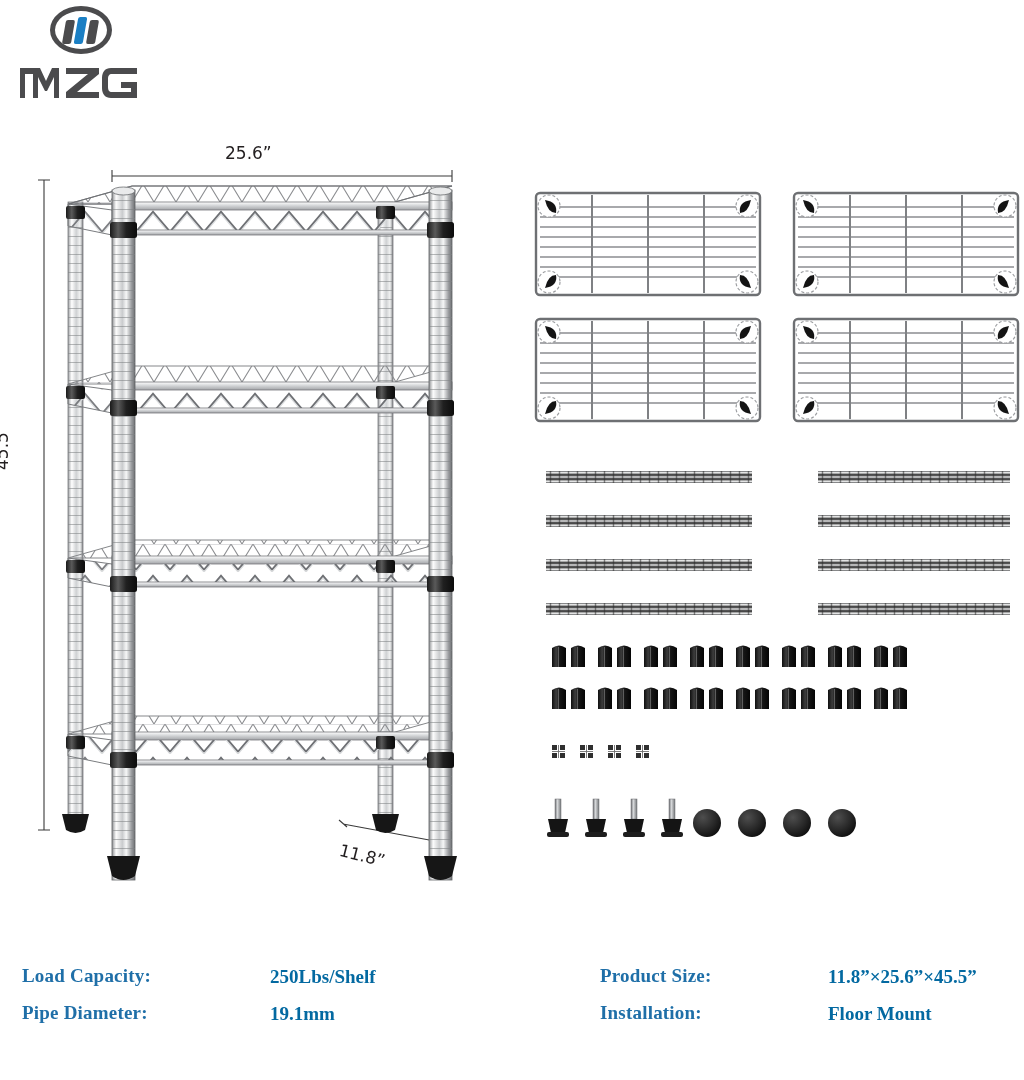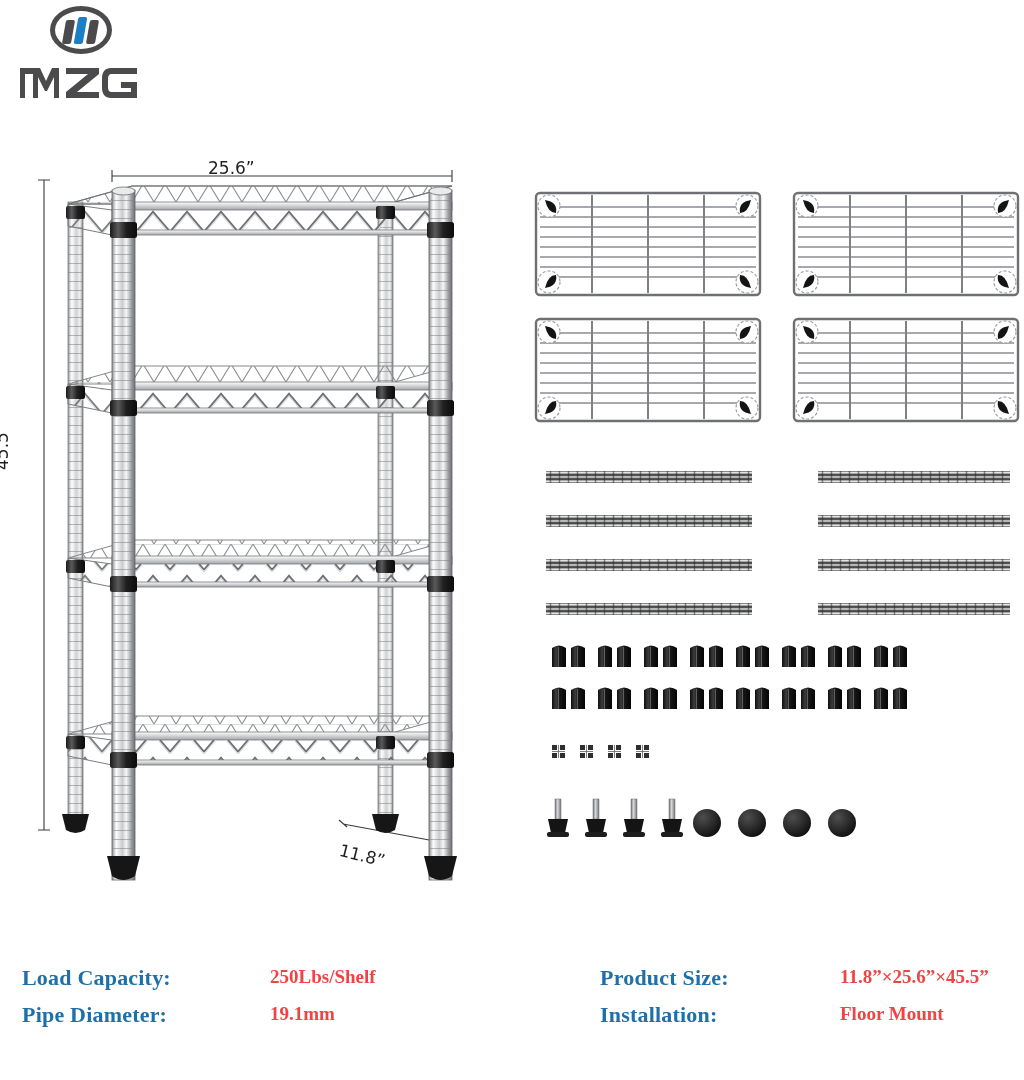--- a/index.html
+++ b/index.html
@@ -28,31 +28,31 @@
   #parts{position:absolute;left:500px;top:175px;width:524px;height:690px;}
   #parts svg{display:block;}
 
   
   #specs{position:absolute;left:0;top:965px;width:1024px;height:115px;}
   .spec-col{position:absolute;top:0;}
   .spec-col.left{left:22px;width:480px;}
   .spec-col.right{left:600px;width:424px;text-align:right;}
   .spec-row{position:relative;height:37px;}
   .spec-label{position:absolute;left:0;top:0;color:#1f6fa8;
-      font-weight:bold;font-size:22px;letter-spacing:.2px;white-space:nowrap;}
-  .spec-value{position:absolute;top:1px;color:#ef4444;
+      font-weight:bold;font-size:19px;letter-spacing:.2px;white-space:nowrap;}
+  .spec-value{position:absolute;top:1px;color:#0369a1;
       font-weight:bold;font-size:19px;white-space:nowrap;}
   .spec-col.left .spec-value{left:248px;}
-  .spec-col.right .spec-value{left:240px;}
+  .spec-col.right .spec-value{left:228px;}
   .spec-col.left .spec-row:nth-child(3) .spec-value{left:258px;}
 
   
   .dim{position:absolute;font-family:"DejaVu Sans",sans-serif;
       font-size:17px;color:#231f20;white-space:nowrap;}
-  #dim-width{left:208px;top:143px;margin-top:15px;}
+  #dim-width{left:225px;top:143px;}
   #dim-height{left:-8px;top:470px;transform:rotate(-90deg);transform-origin:left top;}
   #dim-depth{left:342px;top:840px;transform:rotate(14deg);transform-origin:left top;}
 </style>
 </head>
 <body>
 
 <div id="logo">
   <div class="oval">
     <div class="m1"></div>
     <div class="m2"></div>

